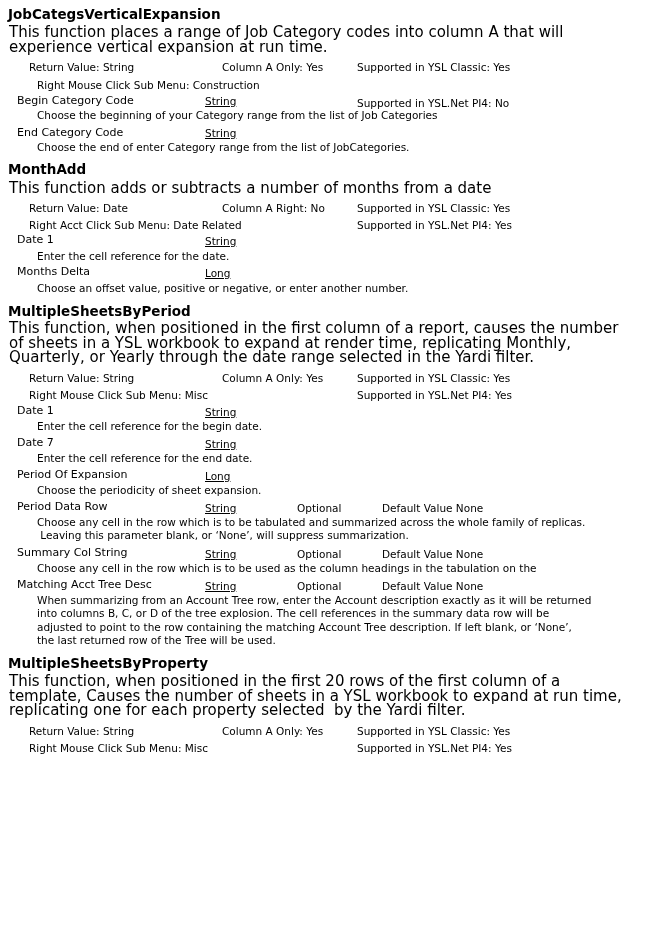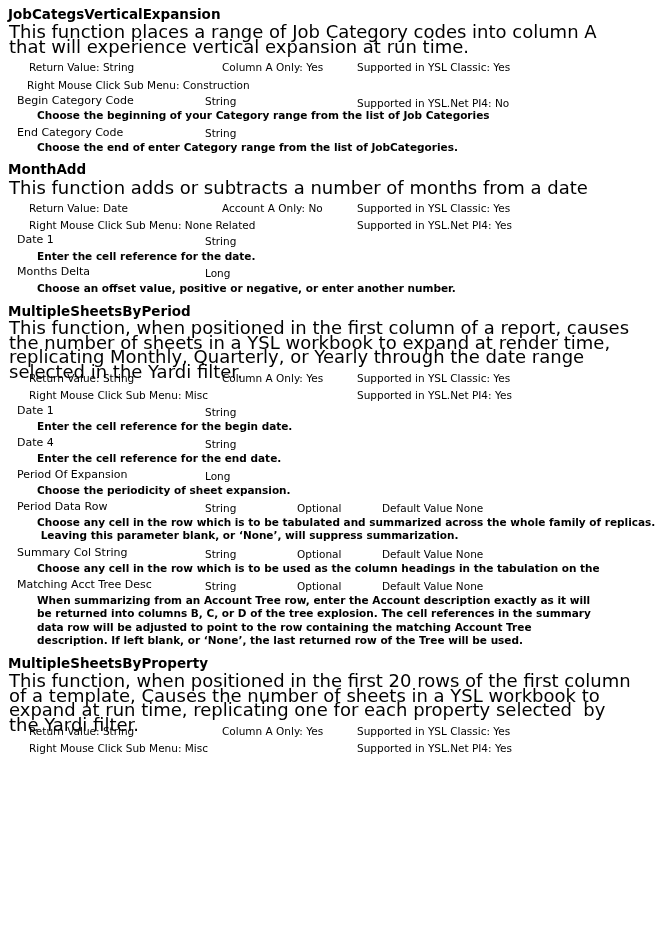--- a/index.html
+++ b/index.html
@@ -5,66 +5,66 @@
   html, body { margin: 0; padding: 0; background: #ffffff; }
   body {
     width: 668px; height: 948px; position: relative; overflow: hidden;
     font-family: "DejaVu Sans", sans-serif; color: #000;
   }
   .fn { position: absolute; left: 0; width: 668px; }
   .fn-title {
     position: absolute; left: 8px; font-weight: bold; font-size: 13.5px; white-space: nowrap;
   }
   .fn-desc {
-    position: absolute; left: 9px; width: 625px; font-size: 18px; line-height: 14.5px;
+    position: absolute; left: 9px; width: 625px; font-size: 15px; line-height: 14.5px;
   }
   .meta {
     position: absolute; font-size: 10.5px; white-space: nowrap;
   }
   .param-name {
     position: absolute; left: 17px; font-weight: normal; font-size: 11px; white-space: nowrap;
   }
   .param-type, .param-opt, .param-def {
     position: absolute; font-size: 10.5px; white-space: nowrap;
   }
-  .param-type { left: 205px; }
+  .param-type { left: 205px; text-decoration: underline; }
   .param-opt { left: 297px; }
   .param-def { left: 382px; }
   .param-desc {
-    position: absolute; left: 37px; width: 575px; font-size: 10.5px; line-height: 13.3px; font-weight: bold;
+    position: absolute; left: 37px; width: 575px; font-size: 10.5px; line-height: 13.3px;
   }
 </style>
 </head>
 <body>
 
 <div class="fn">
   <div class="fn-title" style="top:6px">JobCategsVerticalExpansion</div>
   <div class="fn-desc" style="top:25px">This function places a range of Job Category codes into column A that will experience vertical expansion at run time.</div>
   <div class="meta" style="left:29px;top:61px">Return Value:   String</div>
   <div class="meta" style="left:222px;top:61px">Column A Only: Yes</div>
   <div class="meta" style="left:357px;top:61px">Supported in YSL Classic: Yes</div>
-  <div class="meta" style="left:27px;top:79px">Right Mouse Click Sub Menu:  Construction</div>
+  <div class="meta" style="left:37px;top:79px">Right Mouse Click Sub Menu:  Construction</div>
   <div class="meta" style="left:357px;top:97px">Supported in YSL.Net PI4: No</div>
 
   <div class="param-name" style="top:94px">Begin Category Code</div>
   <div class="param-type" style="top:95px">String</div>
   <div class="param-desc" style="top:109px">Choose the beginning of your Category range from the list of Job Categories</div>
 
   <div class="param-name" style="top:126px">End Category Code</div>
   <div class="param-type" style="top:127px">String</div>
   <div class="param-desc" style="top:141px">Choose the end of enter Category range from the list of JobCategories.</div>
 </div>
 
 <div class="fn">
   <div class="fn-title" style="top:161px">MonthAdd</div>
   <div class="fn-desc" style="top:181px">This function adds or subtracts a number of months from a date</div>
   <div class="meta" style="left:29px;top:202px">Return Value:   Date</div>
-  <div class="meta" style="left:222px;top:202px">Account A Only: No</div>
+  <div class="meta" style="left:222px;top:202px">Column A Right: No</div>
   <div class="meta" style="left:357px;top:202px">Supported in YSL Classic: Yes</div>
-  <div class="meta" style="left:29px;top:219px">Right Mouse Click Sub Menu:  None Related</div>
+  <div class="meta" style="left:29px;top:219px">Right Acct Click Sub Menu:  Date Related</div>
   <div class="meta" style="left:357px;top:219px">Supported in YSL.Net PI4: Yes</div>
 
   <div class="param-name" style="top:233px">Date 1</div>
   <div class="param-type" style="top:235px">String</div>
   <div class="param-desc" style="top:250px">Enter the cell reference for the date.</div>
 
   <div class="param-name" style="top:265px">Months Delta</div>
   <div class="param-type" style="top:267px">Long</div>
   <div class="param-desc" style="top:282px">Choose an offset value, positive or negative, or enter another number.</div>
 </div>
@@ -75,21 +75,21 @@
   <div class="meta" style="left:29px;top:372px">Return Value:   String</div>
   <div class="meta" style="left:222px;top:372px">Column A Only: Yes</div>
   <div class="meta" style="left:357px;top:372px">Supported in YSL Classic: Yes</div>
   <div class="meta" style="left:29px;top:389px">Right Mouse Click Sub Menu:  Misc</div>
   <div class="meta" style="left:357px;top:389px">Supported in YSL.Net PI4: Yes</div>
 
   <div class="param-name" style="top:404px">Date 1</div>
   <div class="param-type" style="top:406px">String</div>
   <div class="param-desc" style="top:420px">Enter the cell reference for the begin date.</div>
 
-  <div class="param-name" style="top:436px">Date 4</div>
+  <div class="param-name" style="top:436px">Date 7</div>
   <div class="param-type" style="top:438px">String</div>
   <div class="param-desc" style="top:452px">Enter the cell reference for the end date.</div>
 
   <div class="param-name" style="top:468px">Period Of Expansion</div>
   <div class="param-type" style="top:470px">Long</div>
   <div class="param-desc" style="top:484px">Choose the periodicity of sheet expansion.</div>
 
   <div class="param-name" style="top:500px">Period Data Row</div>
   <div class="param-type" style="top:502px">String</div>
   <div class="param-opt" style="top:502px">Optional</div>

